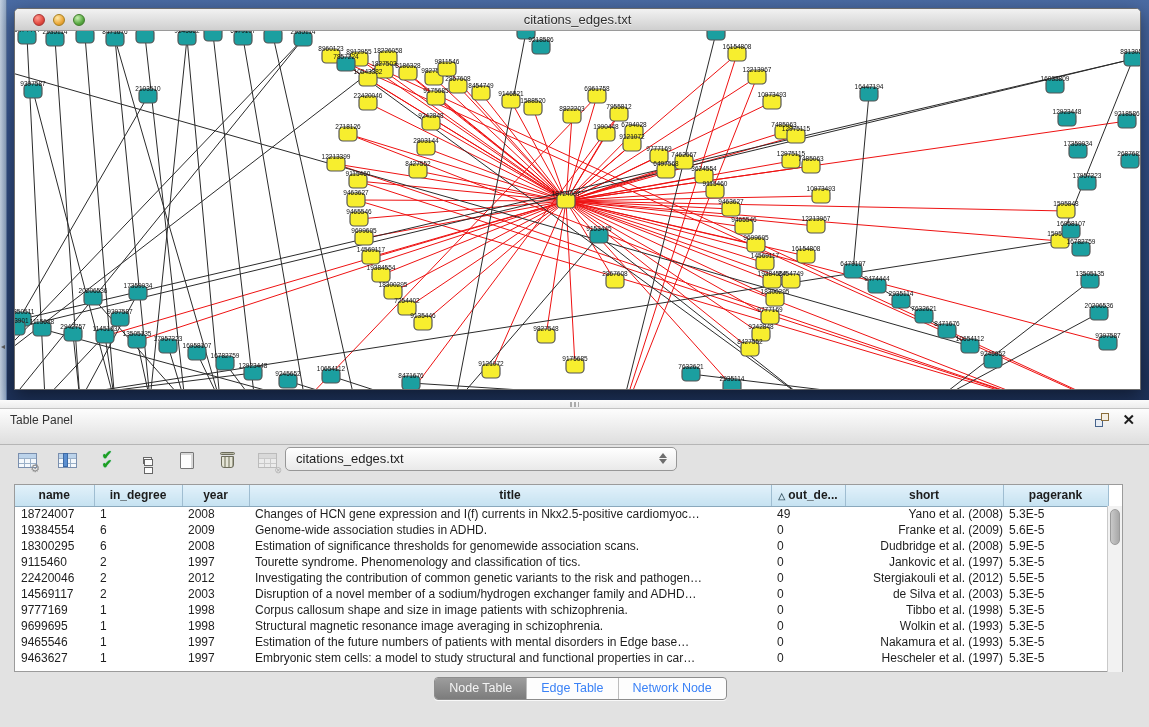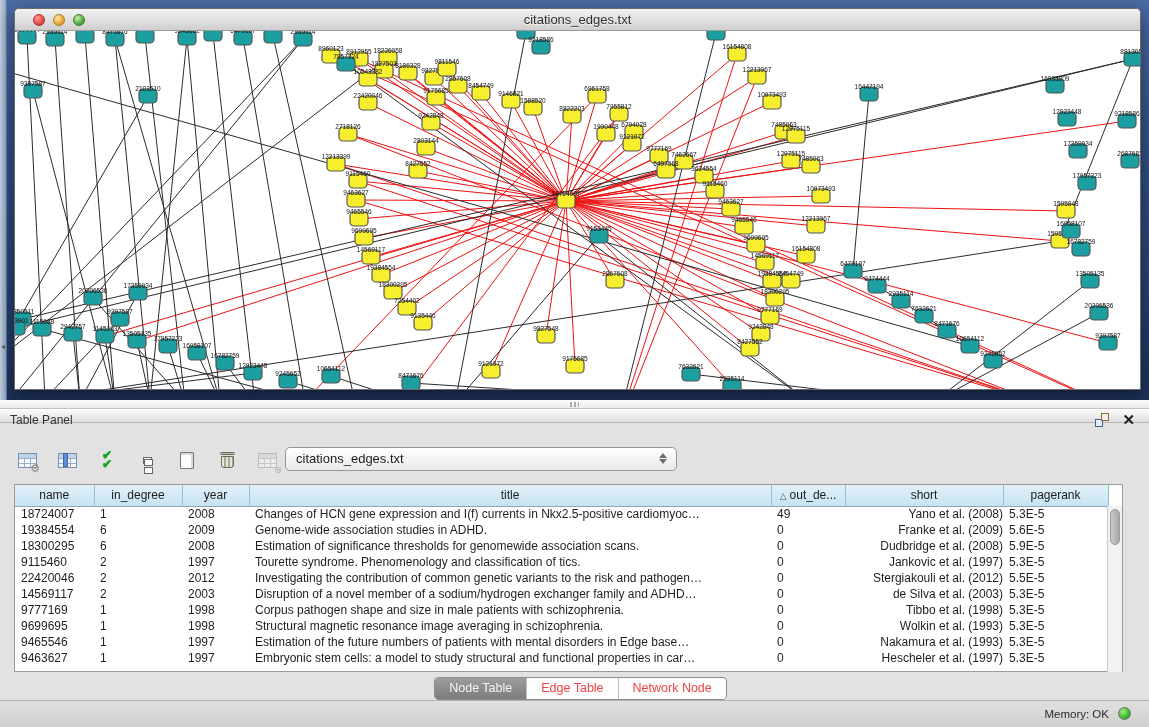--- a/index.html
+++ b/index.html
@@ -29,21 +29,21 @@
   .net-canvas svg { display:block; }
 
   
   .split-divider { position:absolute; left:0; top:400px; width:1149px; height:9px;
     background:linear-gradient(#fbfbfb,#ececec); border-bottom:1px solid #c3c3c3; }
   .split-handle { position:absolute; left:570px; top:2px; width:9px; height:5px;
     background:repeating-linear-gradient(90deg,#9a9a9a 0 2px, transparent 2px 4px); opacity:.8; }
 
   
   .table-panel { position:absolute; left:0; top:409px; width:1149px; height:318px; background:#e2e2e2; }
-  .panel-header { height:14px; background:linear-gradient(#fdfdfd,#dedede);
+  .panel-header { height:36px; background:linear-gradient(#fdfdfd,#dedede);
     border-bottom:1px solid #b5b5b5; position:relative; }
   .panel-title { position:absolute; left:10px; top:4px; font-size:12px; color:#333; }
   .float-icon { position:absolute; right:40px; top:4px; width:14px; height:14px; cursor:pointer; }
   .float-icon .sq1 { position:absolute; left:0; bottom:0; width:8px; height:8px; border:1.5px solid #46638c; background:#e8edf4; }
   .float-icon .sq2 { position:absolute; right:0; top:0; width:8px; height:8px; border:1.5px solid #8a6d3b; background:#f4efe4; }
   .close-icon { position:absolute; right:14px; top:2px; font-size:15px; font-weight:bold; color:#1d1d1d; cursor:pointer; }
 
   
   .toolbar { position:absolute; left:14px; top:34px; height:34px; display:flex; align-items:center; gap:14px; }
   .tbi { width:26px; height:26px; display:flex; align-items:center; justify-content:center; position:relative; cursor:pointer; }
@@ -72,36 +72,36 @@
   .combo-arrows { position:absolute; right:8px; top:4px; width:9px; }
   .combo-arrows div { width:0; height:0; border-left:4px solid transparent; border-right:4px solid transparent; margin:1px 0; }
   .arr-up { border-bottom:5px solid #6e6e6e; }
   .arr-dn { border-top:5px solid #6e6e6e; }
 
   
   .table-wrap { position:absolute; left:14px; top:75px; width:1109px; height:188px;
     background:#fff; border:1px solid #9b9b9b; }
   table.grid { border-collapse:collapse; table-layout:fixed; width:1093px; }
   .grid th { height:21px; background:linear-gradient(#e2f1fa,#c6e2f1); border-right:1px solid #9fbdd1;
-    border-bottom:1px solid #8aa8bc; font-size:12px; font-weight:normal; color:#1c1c1c; text-align:center;
+    border-bottom:1px solid #8aa8bc; font-size:12px; font-weight:bold; color:#1c1c1c; text-align:center;
     overflow:hidden; white-space:nowrap; cursor:pointer; }
   .grid td { height:16px; font-size:12px; color:#1e1e1e; white-space:nowrap; overflow:hidden;
     padding:0 0 0 6px; }
   .grid td.c-short { text-align:right; padding:0; }
   .sort-tri { font-size:9px; color:#44606f; margin-right:3px; }
   .vscroll { position:absolute; right:0; top:21px; width:15px; height:166px;
     background:#f2f2f2; border-left:1px solid #c9c9c9; }
   .vthumb { position:absolute; left:2px; top:3px; width:10px; height:36px; background:linear-gradient(90deg,#c9c9c9,#a8a8a8);
     border-radius:5px; border:1px solid #9b9b9b; cursor:pointer; }
 
   
   .tabbar { position:absolute; left:0; top:268px; width:1145px; text-align:center;padding-left:16px; }
   .seg { display:inline-flex; border:1px solid #8d8d8d; border-radius:4px; overflow:hidden;
     background:#fdfdfd; box-shadow:0 1px 0 rgba(255,255,255,.8); }
-  .seg .tab { padding:3px 14px 4px; font-size:12.5px; color:#ef4444; border-left:1px solid #bdbdbd; cursor:pointer; }
+  .seg .tab { padding:3px 14px 4px; font-size:12.5px; color:#3b82f6; border-left:1px solid #bdbdbd; cursor:pointer; }
   .seg .tab:first-child { border-left:none; }
   .seg .tab.active { background:linear-gradient(#9d9d9d,#7c7c7c); color:#f4f4f4; }
 
   
   .statusbar { position:absolute; left:0; bottom:0; width:1149px; height:27px;
     background:linear-gradient(#e0e0e0,#cfcfcf); border-top:1px solid #b0b0b0; }
   .mem-label { position:absolute; right:40px; top:7px; font-size:11.5px; color:#2a2a2a; }
   .mem-dot { position:absolute; right:18px; top:6px; width:13px; height:13px; border-radius:50%;
     background:radial-gradient(circle at 35% 30%, #9ef07e, #3cb72c 60%, #2e8b1e); border:1px solid #6f6f6f; cursor:pointer; }
 </style>
@@ -886,21 +886,21 @@
             <td>2003</td>
             <td>Disruption of a novel member of a sodium/hydrogen exchanger family and ADHD…</td>
             <td>0</td>
             <td class="c-short">de Silva et al. (2003)</td>
             <td>5.3E-5</td>
           </tr>
           <tr>
             <td>9777169</td>
             <td>1</td>
             <td>1998</td>
-            <td>Corpus pathogen shape and size in male patients with schizophrenia.</td>
+            <td>Corpus callosum shape and size in image patients with schizophrenia.</td>
             <td>0</td>
             <td class="c-short">Tibbo et al. (1998)</td>
             <td>5.3E-5</td>
           </tr>
           <tr>
             <td>9699695</td>
             <td>1</td>
             <td>1998</td>
             <td>Structural magnetic resonance image averaging in schizophrenia.</td>
             <td>0</td>
@@ -933,17 +933,13 @@
   </div>
 
   <div class="tabbar">
     <div class="seg" id="tab-seg">
         <span class="tab active">Node Table</span>
         <span class="tab">Edge Table</span>
         <span class="tab">Network Node</span>
       </div>
   </div>
 
-  <div class="statusbar">
-    <span class="mem-label">Memory: OK</span>
-    <span class="mem-dot"></span>
-  </div>
 </div>
 
 </body></html>

